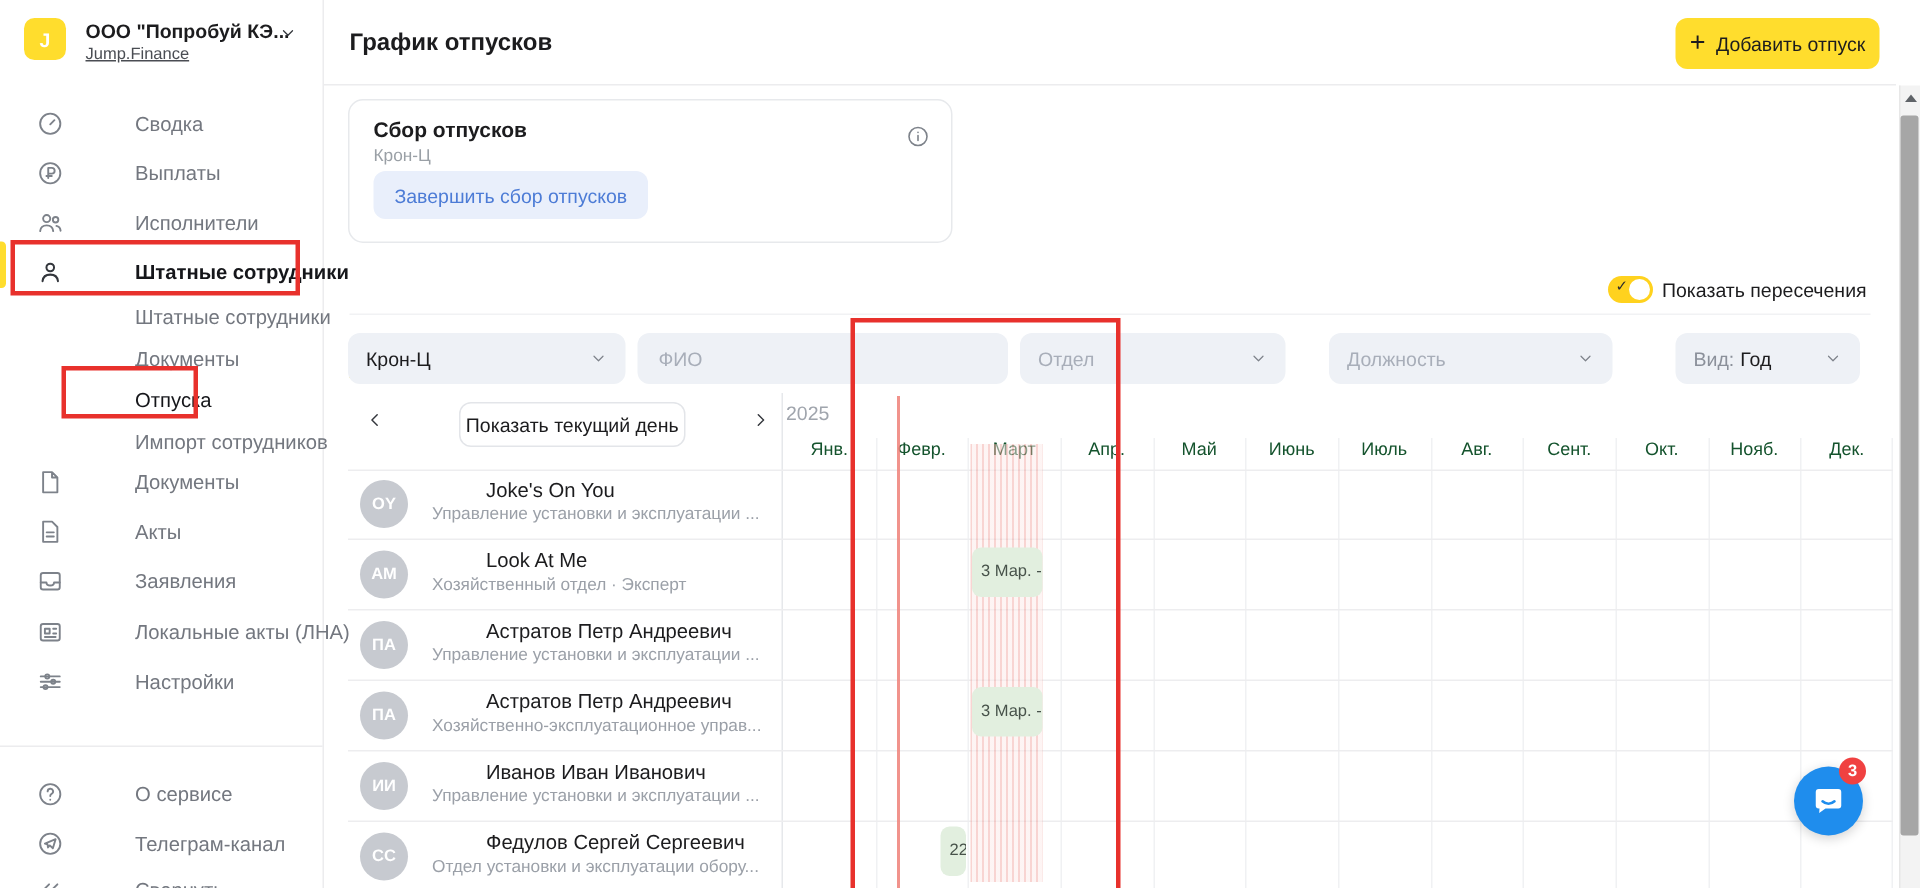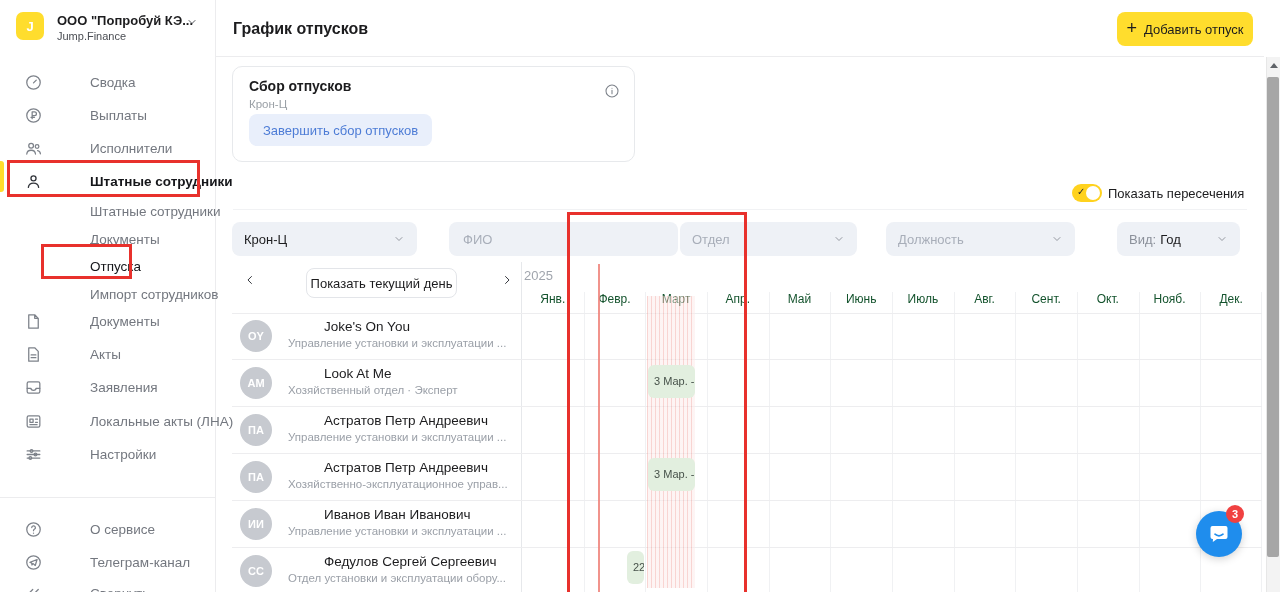--- a/index.html
+++ b/index.html
@@ -6,21 +6,21 @@
   .canvas{position:relative;width:1280px;height:592px;background:#fff;overflow:hidden;
           font-family:"Liberation Sans","DejaVu Sans",sans-serif;color:#1c1c1e;}
   svg{display:block;}
 
   
   .sidebar{position:absolute;left:0;top:0;width:215px;height:592px;background:#fff;border-right:1px solid #ececee;}
   .logo{position:absolute;left:16px;top:12px;width:28px;height:28px;border-radius:7px;background:#FFDD2D;
         display:flex;align-items:center;justify-content:center;font-weight:bold;font-size:13px;color:#fff;}
   .orgname{position:absolute;left:57px;top:13px;font-size:13px;font-weight:bold;white-space:nowrap;}
   .orgchev{position:absolute;left:186px;top:16px;}
-  .orgsub{position:absolute;left:57px;top:30px;font-size:11px;color:#4a4d53;}
+  .orgsub{position:absolute;left:57px;top:30px;font-size:11px;color:#4a4d53;text-decoration:underline;}
   .nv{position:absolute;left:0;width:215px;height:31px;display:flex;align-items:center;cursor:pointer;}
   .nv .lbl{margin-left:90px;font-size:13.5px;color:#73777f;white-space:nowrap;}
   .nv .ic{position:absolute;left:23px;width:20px;height:20px;display:flex;align-items:center;justify-content:center;}
   .nv.active .lbl{color:#15161a;font-weight:bold;}
   .nv.subactive .lbl{color:#15161a;}
   .activebar{position:absolute;left:0;top:161px;width:4px;height:31px;background:#FFDD2D;border-radius:0 3px 3px 0;}
   .sdivider{position:absolute;left:0;top:497px;width:215px;height:1px;background:#ececee;}
   .icstroke{stroke:#7d828a;fill:none;stroke-width:1.6;stroke-linecap:round;stroke-linejoin:round;}
   .icstroke-dark{stroke:#33363c;fill:none;stroke-width:1.7;stroke-linecap:round;stroke-linejoin:round;}
 
@@ -48,21 +48,21 @@
   
   .toggle{position:absolute;left:1072px;top:184px;width:30px;height:18px;border-radius:9px;background:#FFD21E;cursor:pointer;}
   .toggle .check{position:absolute;left:5px;top:2px;font-size:10px;color:#2c2c2c;}
   .toggle .knob{position:absolute;right:2px;top:2px;width:14px;height:14px;border-radius:50%;background:#fff;}
   .toggle-label{position:absolute;left:1108px;top:186px;font-size:13px;white-space:nowrap;}
 
   
   .filter{position:absolute;top:222px;height:34px;background:#eef1f6;border-radius:8px;display:flex;align-items:center;
           justify-content:space-between;padding:0 12px;box-sizing:border-box;font-size:13px;cursor:pointer;}
   .f-company{left:232px;width:185px;}
-  .f-fio{left:449px;width:229px;cursor:text;}
+  .f-fio{left:425px;width:247px;cursor:text;}
   .f-dept{left:680px;width:177px;}
   .f-pos{left:886px;width:189px;}
   .f-view{left:1117px;width:123px;}
   .placeholder{color:#a8aeb9;}
   .f-fio input{border:none;background:transparent;outline:none;font-size:13px;width:100%;
                font-family:"Liberation Sans","DejaVu Sans",sans-serif;color:#1c1c1e;}
   .f-fio input::placeholder{color:#a8aeb9;}
   .viewlbl{color:#8b909a;}
   .viewval{margin-left:4px;margin-right:auto;}
 

